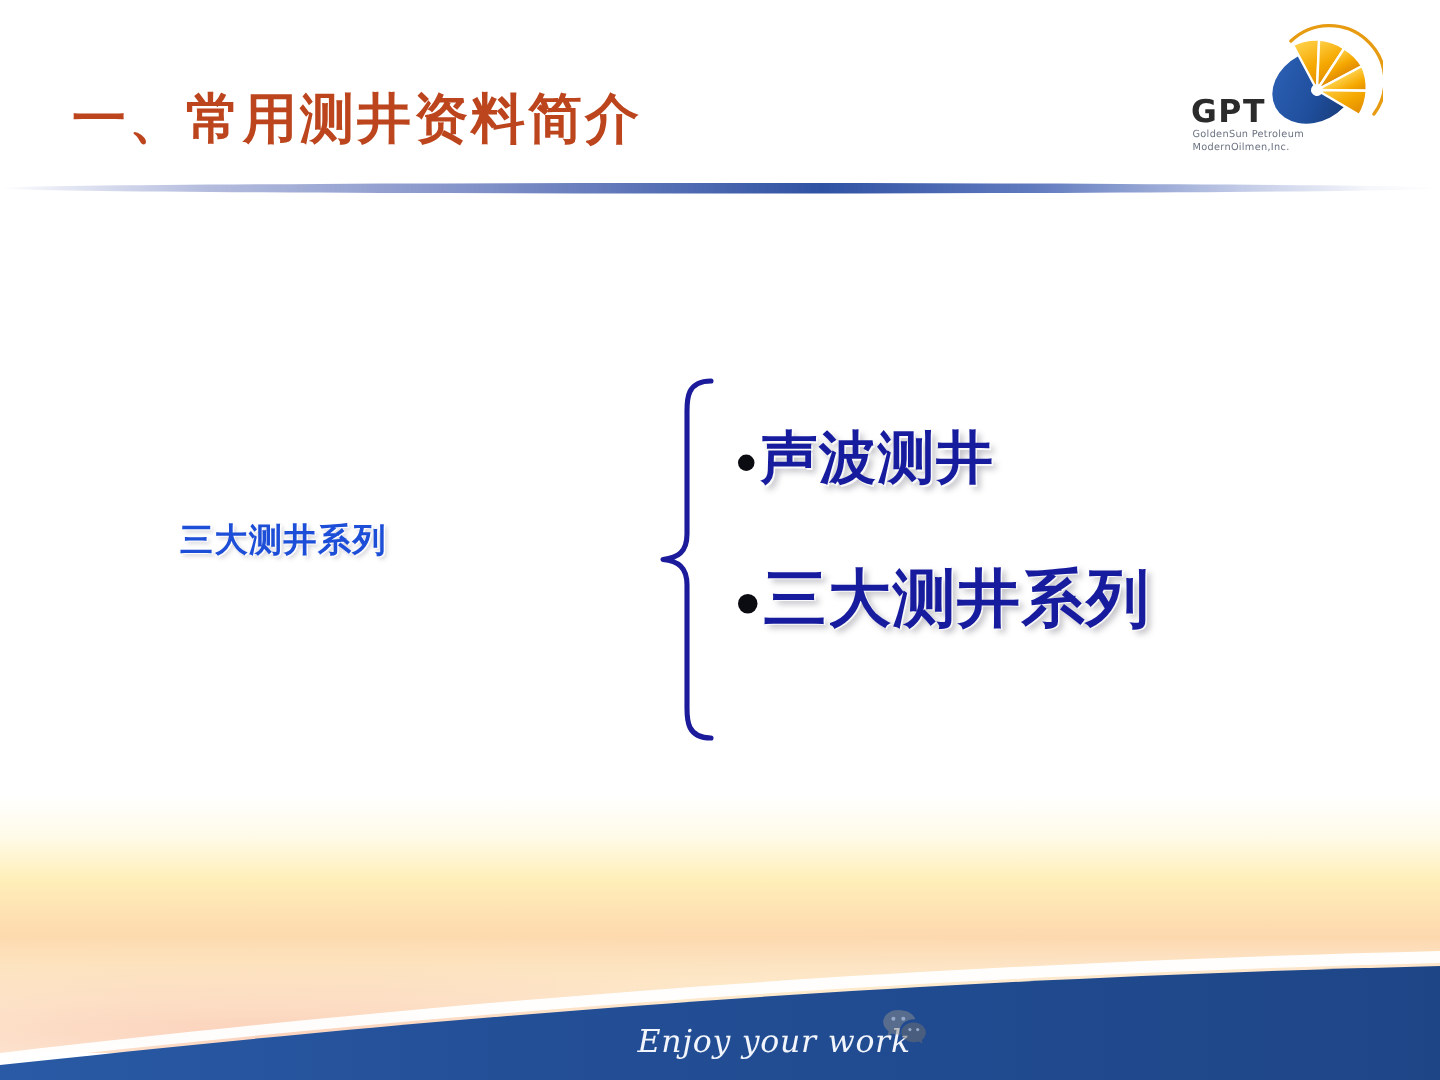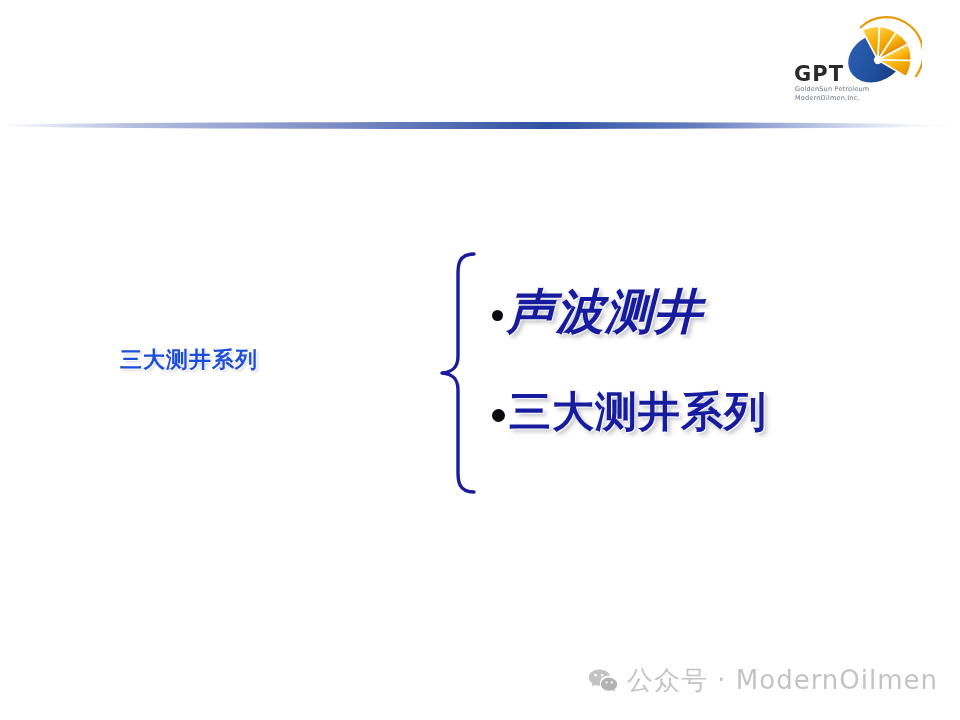--- a/index.html
+++ b/index.html
@@ -140,21 +140,21 @@
 
   .bullet-text {
     font-family:"DejaVu Sans", sans-serif;
     font-weight:bold;
     color:#171C9E;
     letter-spacing:1px;
     text-shadow:1px 1px 0 rgba(255,255,255,0.85),
                 3px 3px 4px rgba(110,110,125,0.45);
   }
   .bullet-text.s1 { font-size:38px; }
-  .bullet-text.s2 { font-size:48px;font-style:italic; }
+  .bullet-text.s2 { font-size:38px; }
   .bullet-text.s3 { font-size:42px; }
 
   
   #footer {
     position:absolute;
     left:0; bottom:0;
     width:960px; height:190px;
     overflow:hidden;
   }
 
@@ -216,20 +216,21 @@
     white-space:nowrap;
   }
 </style>
 </head>
 <body>
 
 <div id="slide">
 
   <div id="header">
 
+    <div id="slide-title">一、常用测井资料简介</div>
 
     <div id="title-divider"></div>
 
     <div id="logo">
 
       <svg id="logo-mark" viewBox="0 0 88 76">
         <defs>
           <linearGradient id="globeGrad" x1="0" y1="0" x2="1" y2="1">
             <stop offset="0%" stop-color="#2E63B8"></stop>
             <stop offset="55%" stop-color="#1F4E9C"></stop>
@@ -289,31 +290,51 @@
         <span class="bullet-text s2">声波测井</span>
       </div>
 
       <div class="bullet-row r3">
         <span class="bullet-dot big"></span>
         <span class="bullet-text s3">三大测井系列</span>
       </div>
     </div>
   </div>
 
+  <div id="footer">
+
+    <div id="footer-glow"></div>
+    <div id="footer-glow2"></div>
+
+    <svg id="footer-wave" viewBox="0 0 960 190" preserveAspectRatio="none">
+      <defs>
+        <linearGradient id="waveGrad" x1="0" y1="0" x2="1" y2="0">
+          <stop offset="0%" stop-color="#2A5AA5"></stop>
+          <stop offset="35%" stop-color="#234F97"></stop>
+          <stop offset="100%" stop-color="#1E4687"></stop>
+        </linearGradient>
+      </defs>
+
+      <path d="M0 178 C 260 150, 560 122, 960 112 L960 104 C 560 114, 260 142, 0 172 Z" fill="#ffffff" opacity="0.95"></path>
+
+      <path d="M0 180 C 260 152, 560 124, 960 114 L960 190 L0 190 Z" fill="url(#waveGrad)"></path>
+    </svg>
+
+    <div id="footer-slogan">Enjoy your work</div>
+  </div>
 
   <div id="watermark">
     <svg id="wechat-icon" viewBox="0 0 30 26">
 
       <path d="M11 1.4 C5 1.4 0.8 5.1 0.8 9.4 c0 2.4 1.4 4.6 3.6 6.1 L3.6 18.6 l3.1-1.6
                c1.3 0.4 2.8 0.7 4.3 0.7 0.5 0 1 0 1.4-0.1 -0.3-0.8-0.5-1.6-0.5-2.5
                0-4.2 4.2-7.6 9.4-7.6 0.3 0 0.6 0 0.9 0.04 C21.2 4.3 16.7 1.4 11 1.4 Z" fill="#8b8b8b"></path>
       <circle cx="7.6" cy="7.2" r="1.35" fill="#ffffff"></circle>
       <circle cx="14.2" cy="7.2" r="1.35" fill="#ffffff"></circle>
 
       <path d="M21.2 9.6 c-4.6 0-8.3 3-8.3 6.6 0 3.6 3.7 6.6 8.3 6.6 1.1 0 2.2-0.2 3.2-0.5
                l2.7 1.4 -0.7-2.3 c1.7-1.2 2.8-3 2.8-5.1 0-3.6-3.7-6.6-8-6.6 Z" fill="#6f6f6f"></path>
       <circle cx="18.6" cy="14.4" r="1.05" fill="#ffffff"></circle>
       <circle cx="23.8" cy="14.4" r="1.05" fill="#ffffff"></circle>
     </svg>
-    <span id="watermark-text">公众号 · ModernOilmen</span>
   </div>
 
 </div>
 
 </body></html>

